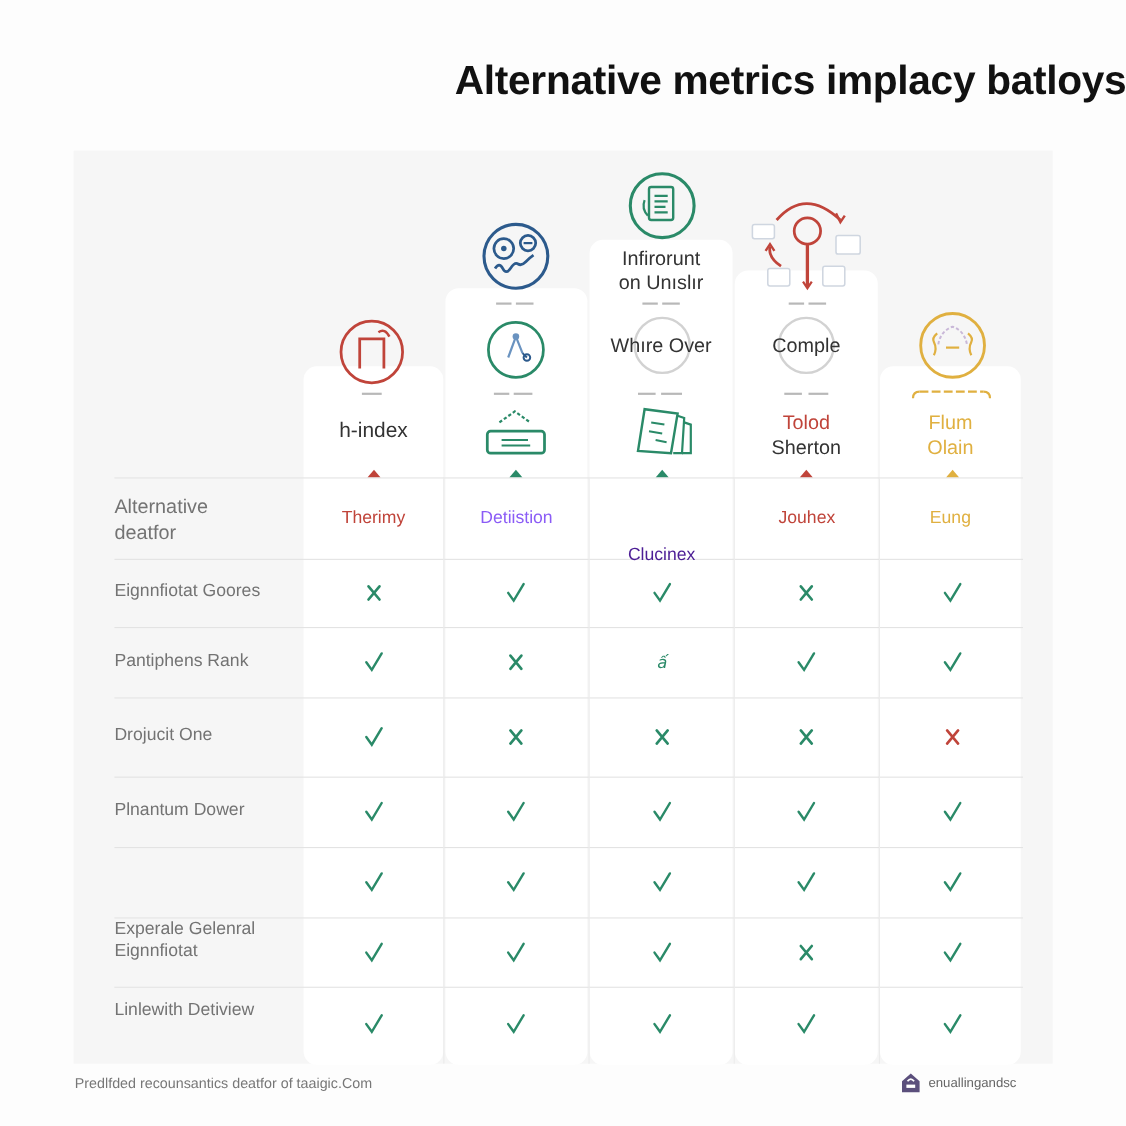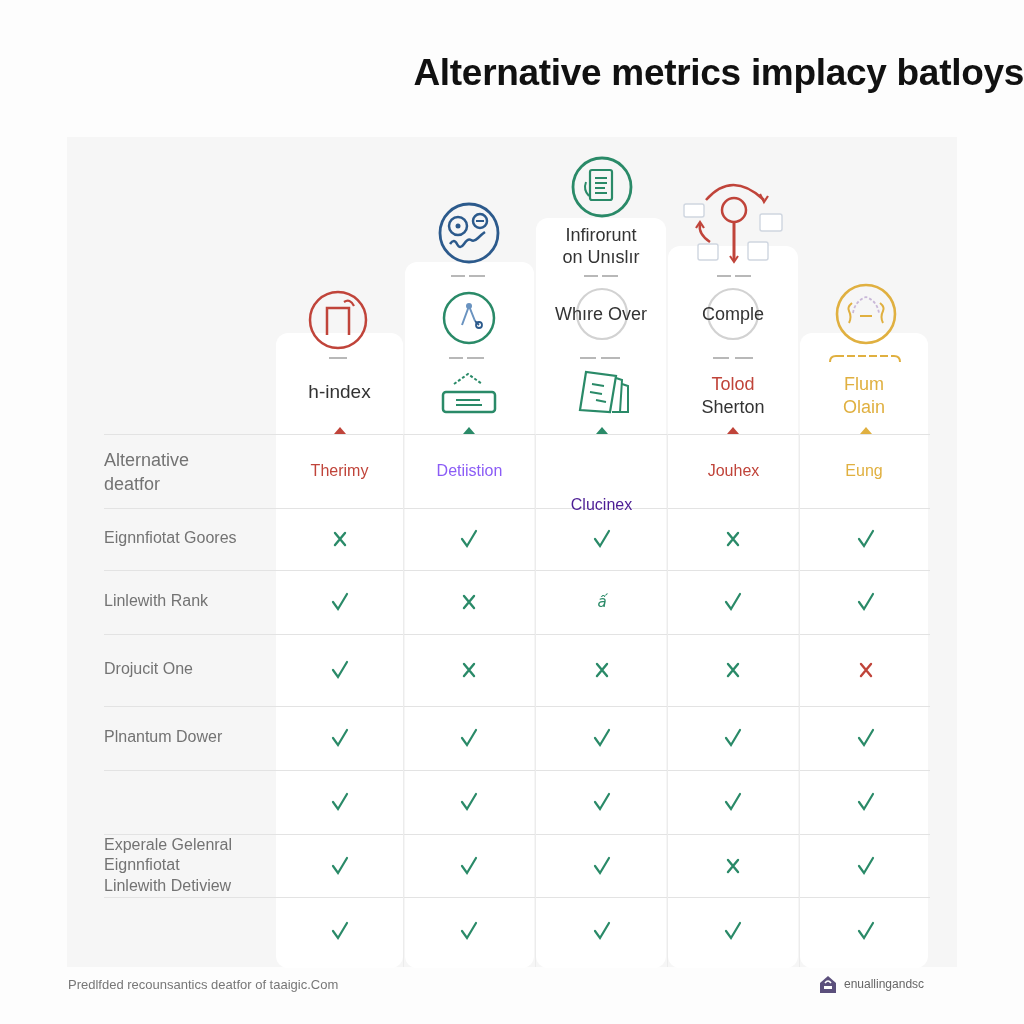--- a/index.html
+++ b/index.html
@@ -163,21 +163,21 @@
     </svg>
     <svg class="mark" width="30" height="30" viewBox="0 0 30 30" style="position: absolute; left: 587px; top: 524px;">
       <path d="M8 15 L13 22 L22 7" fill="none" stroke="#2a8a68" stroke-width="2.2" stroke-linecap="round"></path>
     </svg>
     <svg class="mark" width="30" height="30" viewBox="0 0 30 30" style="position: absolute; left: 718px; top: 524px;">
       <path d="M10 9 L20 21 M20 9 L10 21" fill="none" stroke="#2a8a68" stroke-width="2.4" stroke-linecap="round"></path>
     </svg>
     <svg class="mark" width="30" height="30" viewBox="0 0 30 30" style="position: absolute; left: 851px; top: 524px;">
       <path d="M8 15 L13 22 L22 7" fill="none" stroke="#2a8a68" stroke-width="2.2" stroke-linecap="round"></path>
     </svg>
-    <div class="row-label" style="top: 592px;">Linlewith Rank</div>
+    <div class="row-label" style="top: 592px;">Pantiphens Rank</div>
     <svg class="mark" width="30" height="30" viewBox="0 0 30 30" style="position: absolute; left: 325px; top: 587px;">
       <path d="M8 15 L13 22 L22 7" fill="none" stroke="#2a8a68" stroke-width="2.2" stroke-linecap="round"></path>
     </svg>
     <svg class="mark" width="30" height="30" viewBox="0 0 30 30" style="position: absolute; left: 454px; top: 587px;">
       <path d="M10 9 L20 21 M20 9 L10 21" fill="none" stroke="#2a8a68" stroke-width="2.4" stroke-linecap="round"></path>
     </svg>
     <svg class="mark" width="30" height="30" viewBox="0 0 30 30" style="position: absolute; left: 587px; top: 587px;">
       <text x="15" y="20" text-anchor="middle" font-size="15" fill="#2a8a68" font-style="italic" font-family="DejaVu Sans, sans-serif">ấ</text>
     </svg>
     <svg class="mark" width="30" height="30" viewBox="0 0 30 30" style="position: absolute; left: 718px; top: 587px;">
@@ -243,21 +243,21 @@
     </svg>
     <svg class="mark" width="30" height="30" viewBox="0 0 30 30" style="position: absolute; left: 587px; top: 850.5px;">
       <path d="M8 15 L13 22 L22 7" fill="none" stroke="#2a8a68" stroke-width="2.2" stroke-linecap="round"></path>
     </svg>
     <svg class="mark" width="30" height="30" viewBox="0 0 30 30" style="position: absolute; left: 718px; top: 850.5px;">
       <path d="M10 9 L20 21 M20 9 L10 21" fill="none" stroke="#2a8a68" stroke-width="2.4" stroke-linecap="round"></path>
     </svg>
     <svg class="mark" width="30" height="30" viewBox="0 0 30 30" style="position: absolute; left: 851px; top: 850.5px;">
       <path d="M8 15 L13 22 L22 7" fill="none" stroke="#2a8a68" stroke-width="2.2" stroke-linecap="round"></path>
     </svg>
-    <div class="row-label" style="top: 877px;">Linlewith Detiview</div>
+    <div class="row-label" style="top: 910px;">Linlewith Detiview</div>
     <svg class="mark" width="30" height="30" viewBox="0 0 30 30" style="position: absolute; left: 325px; top: 916px;">
       <path d="M8 15 L13 22 L22 7" fill="none" stroke="#2a8a68" stroke-width="2.2" stroke-linecap="round"></path>
     </svg>
     <svg class="mark" width="30" height="30" viewBox="0 0 30 30" style="position: absolute; left: 454px; top: 916px;">
       <path d="M8 15 L13 22 L22 7" fill="none" stroke="#2a8a68" stroke-width="2.2" stroke-linecap="round"></path>
     </svg>
     <svg class="mark" width="30" height="30" viewBox="0 0 30 30" style="position: absolute; left: 587px; top: 916px;">
       <path d="M8 15 L13 22 L22 7" fill="none" stroke="#2a8a68" stroke-width="2.2" stroke-linecap="round"></path>
     </svg>
     <svg class="mark" width="30" height="30" viewBox="0 0 30 30" style="position: absolute; left: 718px; top: 916px;">

